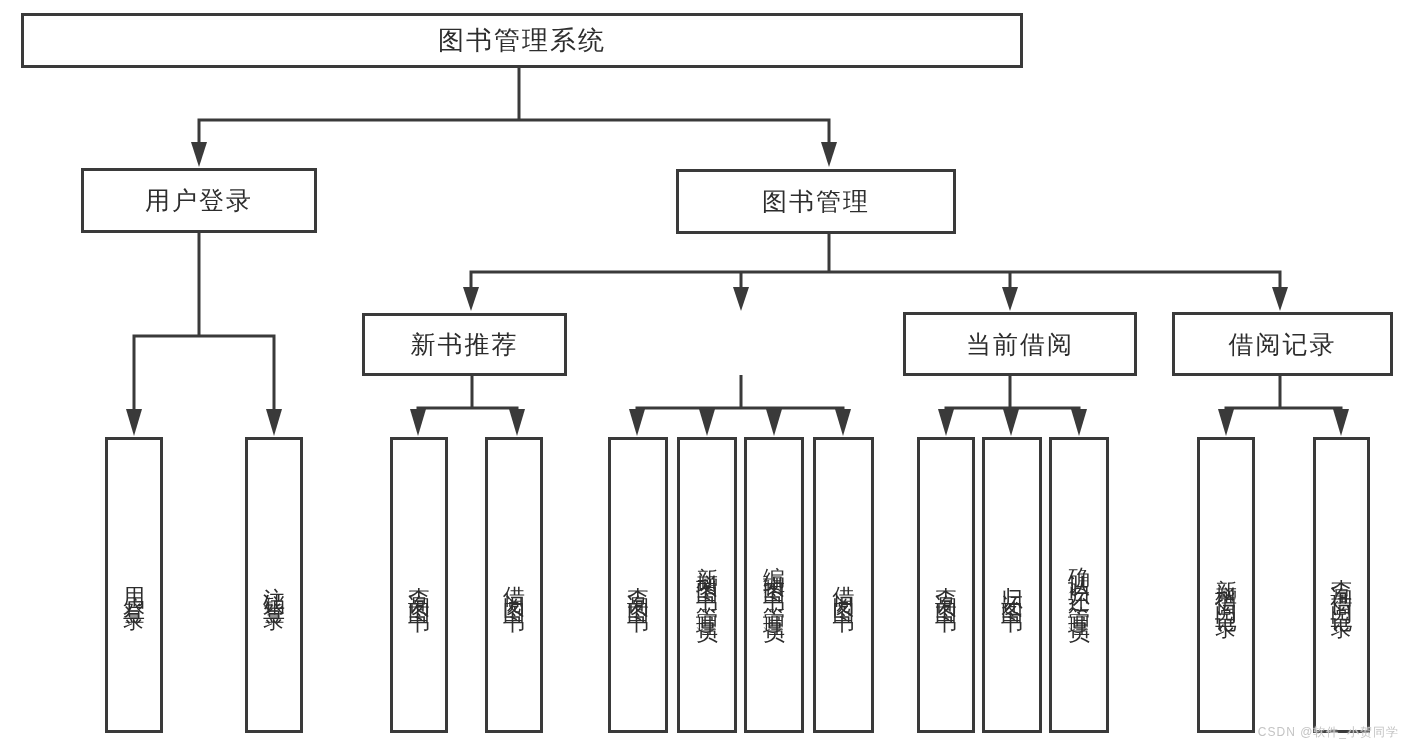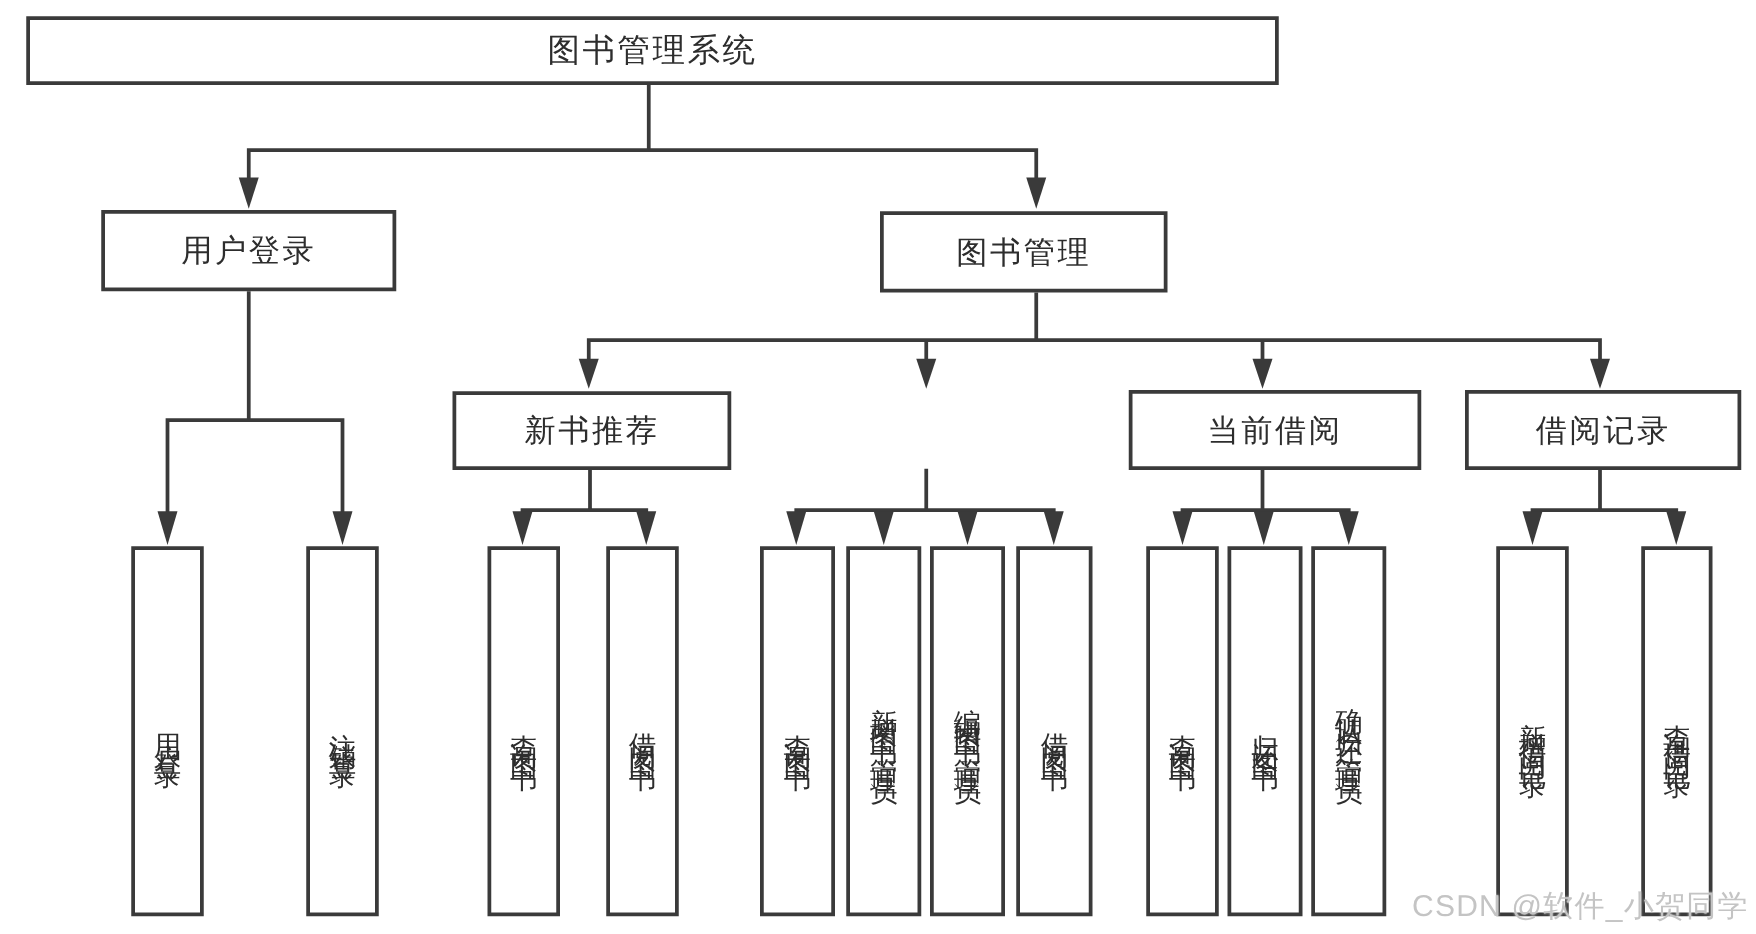--- a/index.html
+++ b/index.html
@@ -55,21 +55,21 @@
     font-size:22px;
     letter-spacing:8px;
     line-height:1;
     white-space:nowrap;
   }
   #watermark{
     position:absolute;
     right:6px;
     bottom:6px;
     z-index:2;
-    font-size:24px;
+    font-size:12px;
     letter-spacing:1px;
     color:var(--watermark-color);
     text-shadow:0 0 2px #ffffff;
     white-space:nowrap;
   }
 </style>
 </head>
 <body>
 
 <div id="canvas">
@@ -110,25 +110,25 @@
     <polygon points="1333,409 1349,409 1341,436"></polygon>
   </svg>
 
   <div class="node root" style="left:21px;top:13px;width:1002px;height:55px">
     <span class="hlabel">图书管理系统</span>
   </div>
 
   <div class="node" style="left:81px;top:168px;width:236px;height:65px">
     <span class="hlabel">用户登录</span>
   </div>
-  <div class="node" style="left:704px;top:169px;width:230px;height:65px">
+  <div class="node" style="left:676px;top:169px;width:280px;height:65px">
     <span class="hlabel">图书管理</span>
   </div>
 
-  <div class="node" style="left:362px;top:313px;width:223px;height:63px">
+  <div class="node" style="left:362px;top:313px;width:205px;height:63px">
     <span class="hlabel">新书推荐</span>
   </div>
   <div class="node" style="left:903px;top:312px;width:234px;height:64px">
     <span class="hlabel">当前借阅</span>
   </div>
   <div class="node" style="left:1172px;top:312px;width:221px;height:64px">
     <span class="hlabel">借阅记录</span>
   </div>
 
   <div class="node leaf" style="left:105px;width:58px">

